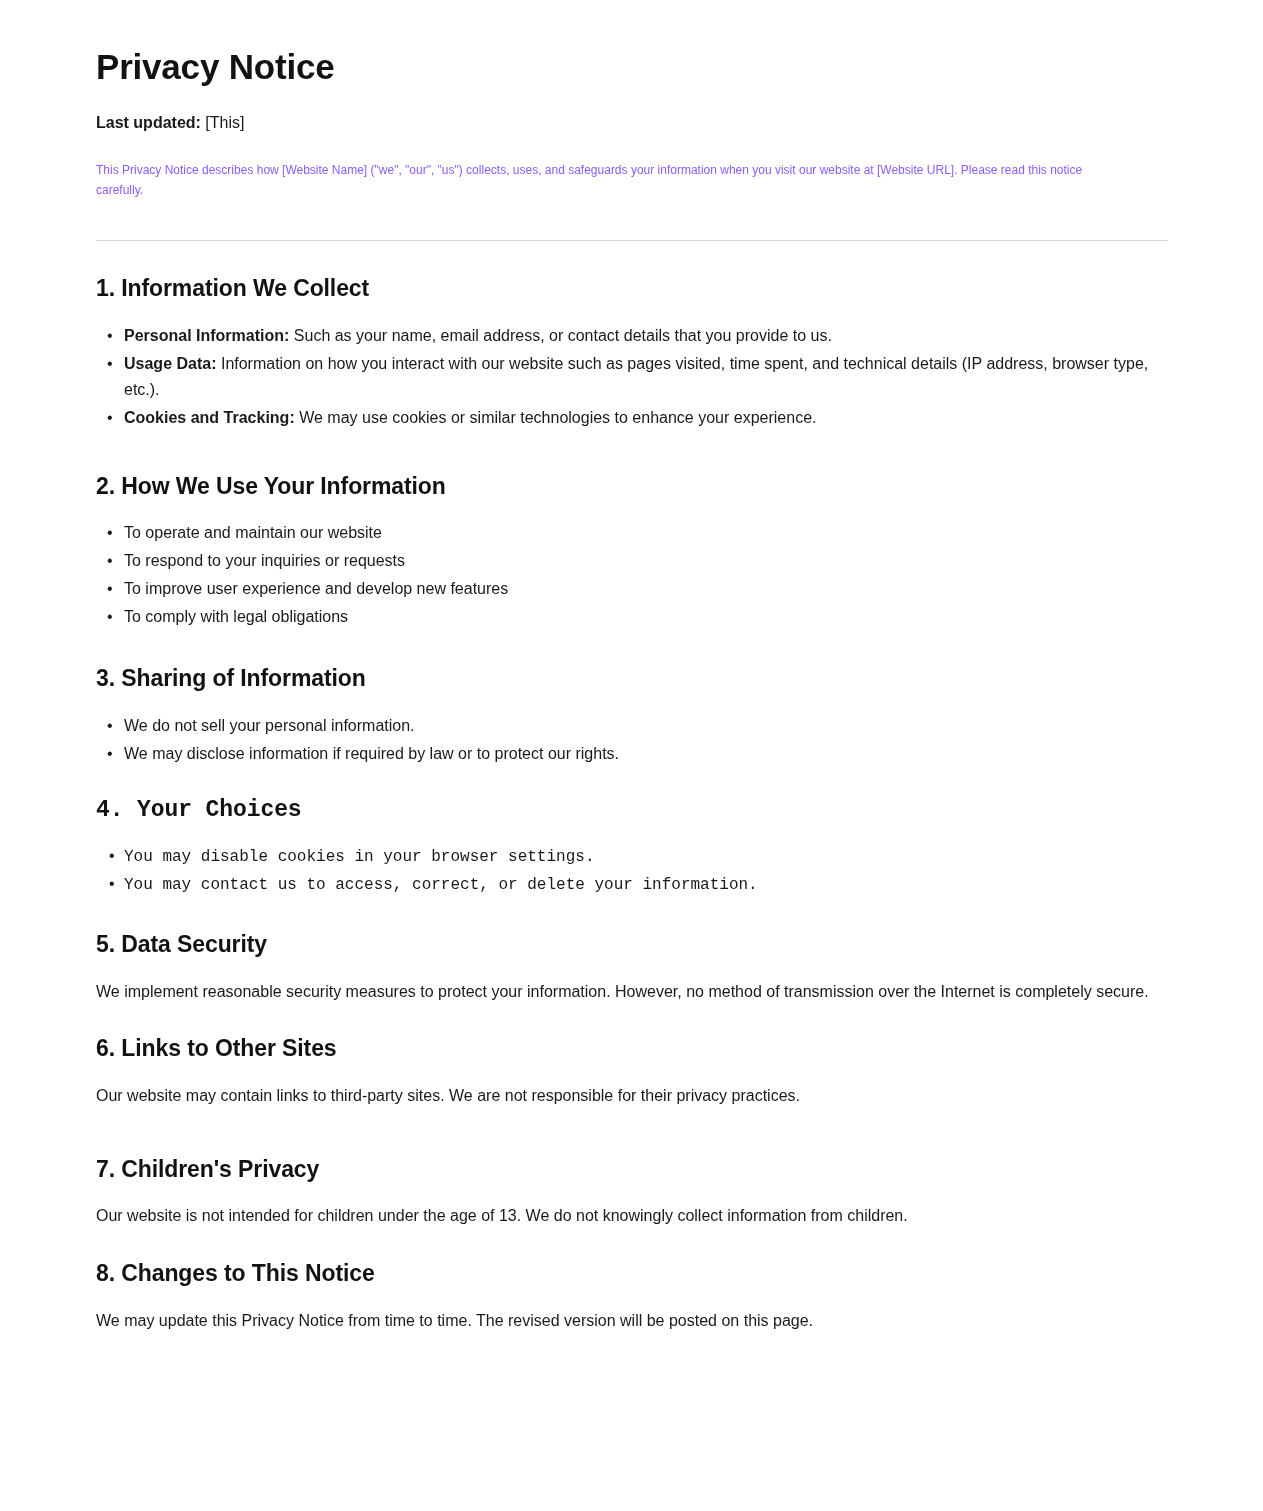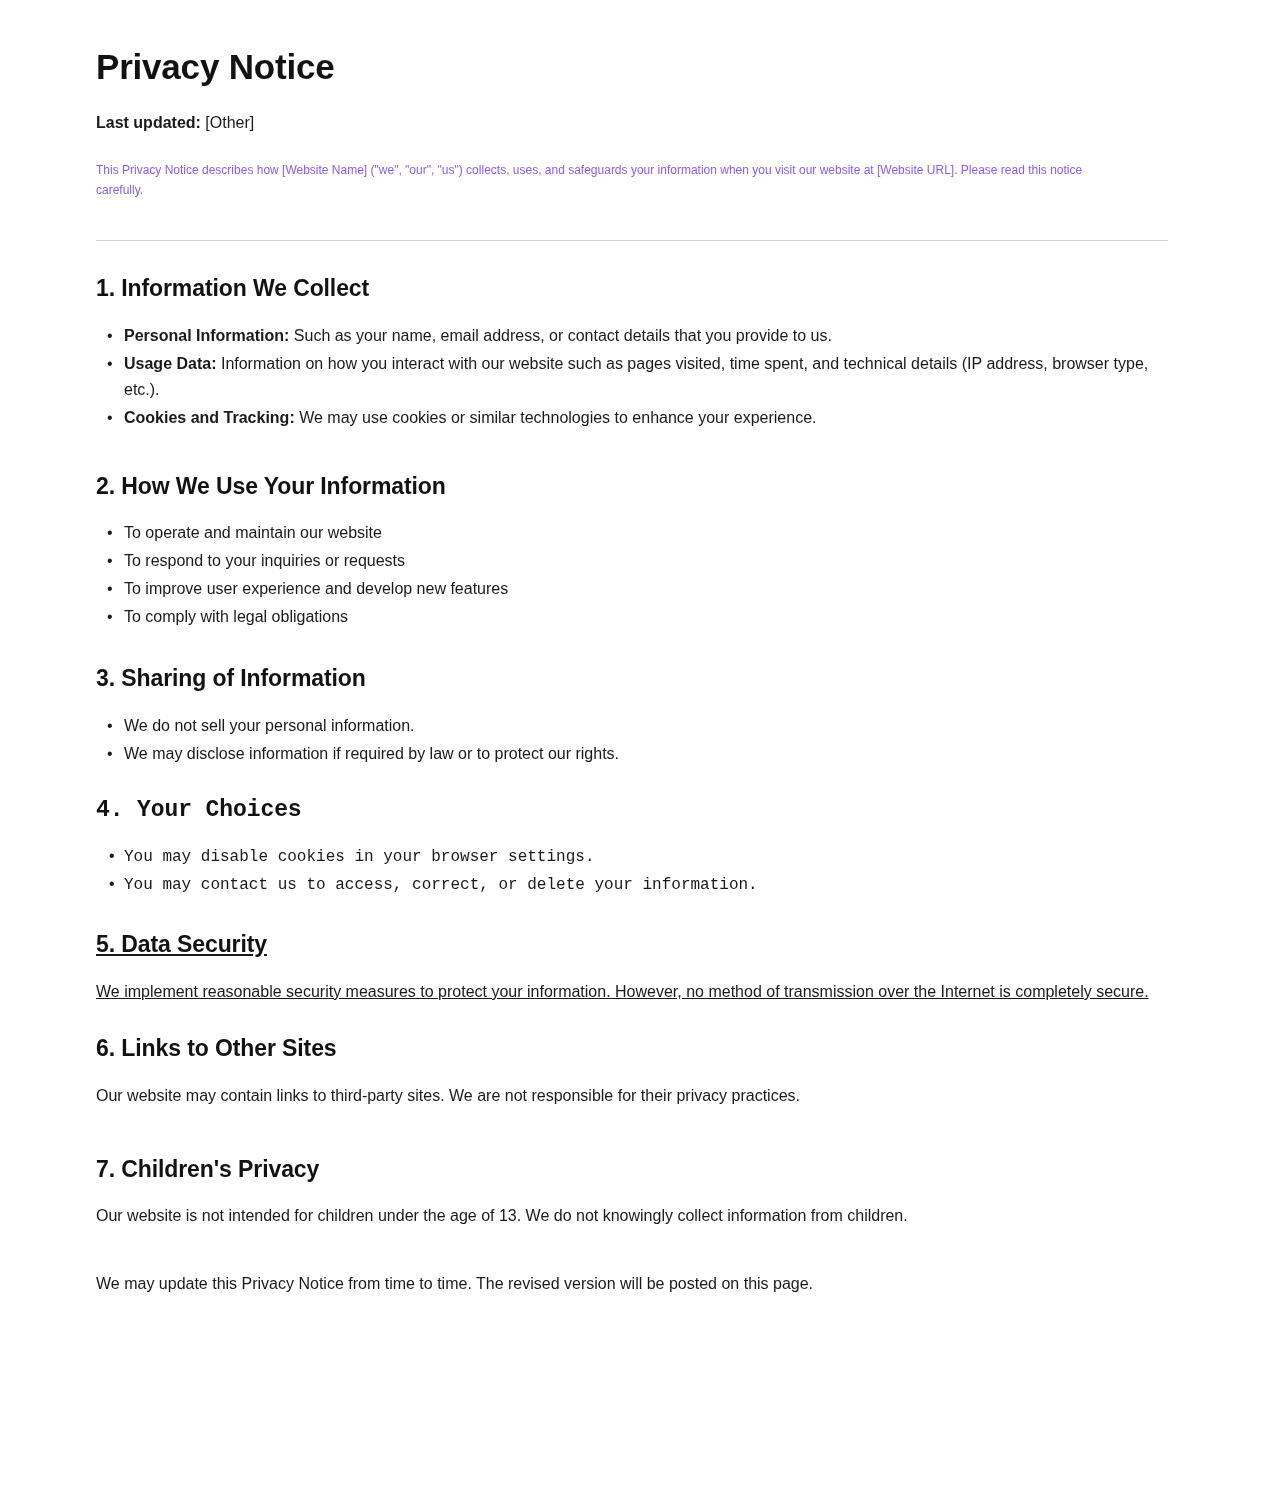--- a/index.html
+++ b/index.html
@@ -106,33 +106,33 @@
   }
   ul.bullets > li .lead {
     font-weight: 700;
   }
 
   
   .section.sec-1 { margin-bottom: 41px; }
   .section.sec-2 { margin-bottom: 34px; }
   .section.sec-3 { margin-bottom: 30px; }
   .section.sec-4 { margin-bottom: 31px; font-family: Liberation Mono, monospace; }
-  .section.sec-5 { margin-bottom: 30px; text-decoration: underline; }
+  .section.sec-5 { margin-bottom: 30px; }
   .section.sec-6 { margin-bottom: 46px; }
-  .section.sec-7 { margin-bottom: 42px; }
+  .section.sec-7 { margin-bottom: 30px; }
 </style>
 </head>
 <body>
 
 <div class="page">
 
   <h1 class="doc-title">Privacy Notice</h1>
 
   <p class="meta-line">
-    <span class="meta-label">Last updated:</span> <span class="meta-value">[Other]</span>
+    <span class="meta-label">Last updated:</span> <span class="meta-value">[This]</span>
   </p>
 
   <p class="intro">This Privacy Notice describes how [Website Name] ("we", "our", "us") collects, uses, and safeguards your information when you visit our website at [Website URL]. Please read this notice carefully.</p>
 
   <hr class="divider">
 
   <div id="sections-root">
       <div class="section sec-1">
         <h2 class="section-heading">1. Information We Collect</h2>
         <ul class="bullets">
@@ -170,17 +170,18 @@
       </div>
       <div class="section sec-6">
         <h2 class="section-heading">6. Links to Other Sites</h2>
         <p class="section-body">Our website may contain links to third-party sites. We are not responsible for their privacy practices.</p>
       </div>
       <div class="section sec-7">
         <h2 class="section-heading">7. Children's Privacy</h2>
         <p class="section-body">Our website is not intended for children under the age of 13. We do not knowingly collect information from children.</p>
       </div>
       <div class="section sec-8">
+        <h2 class="section-heading">8. Changes to This Notice</h2>
         <p class="section-body">We may update this Privacy Notice from time to time. The revised version will be posted on this page.</p>
       </div>
     </div>
 
 </div>
 
 </body></html>

